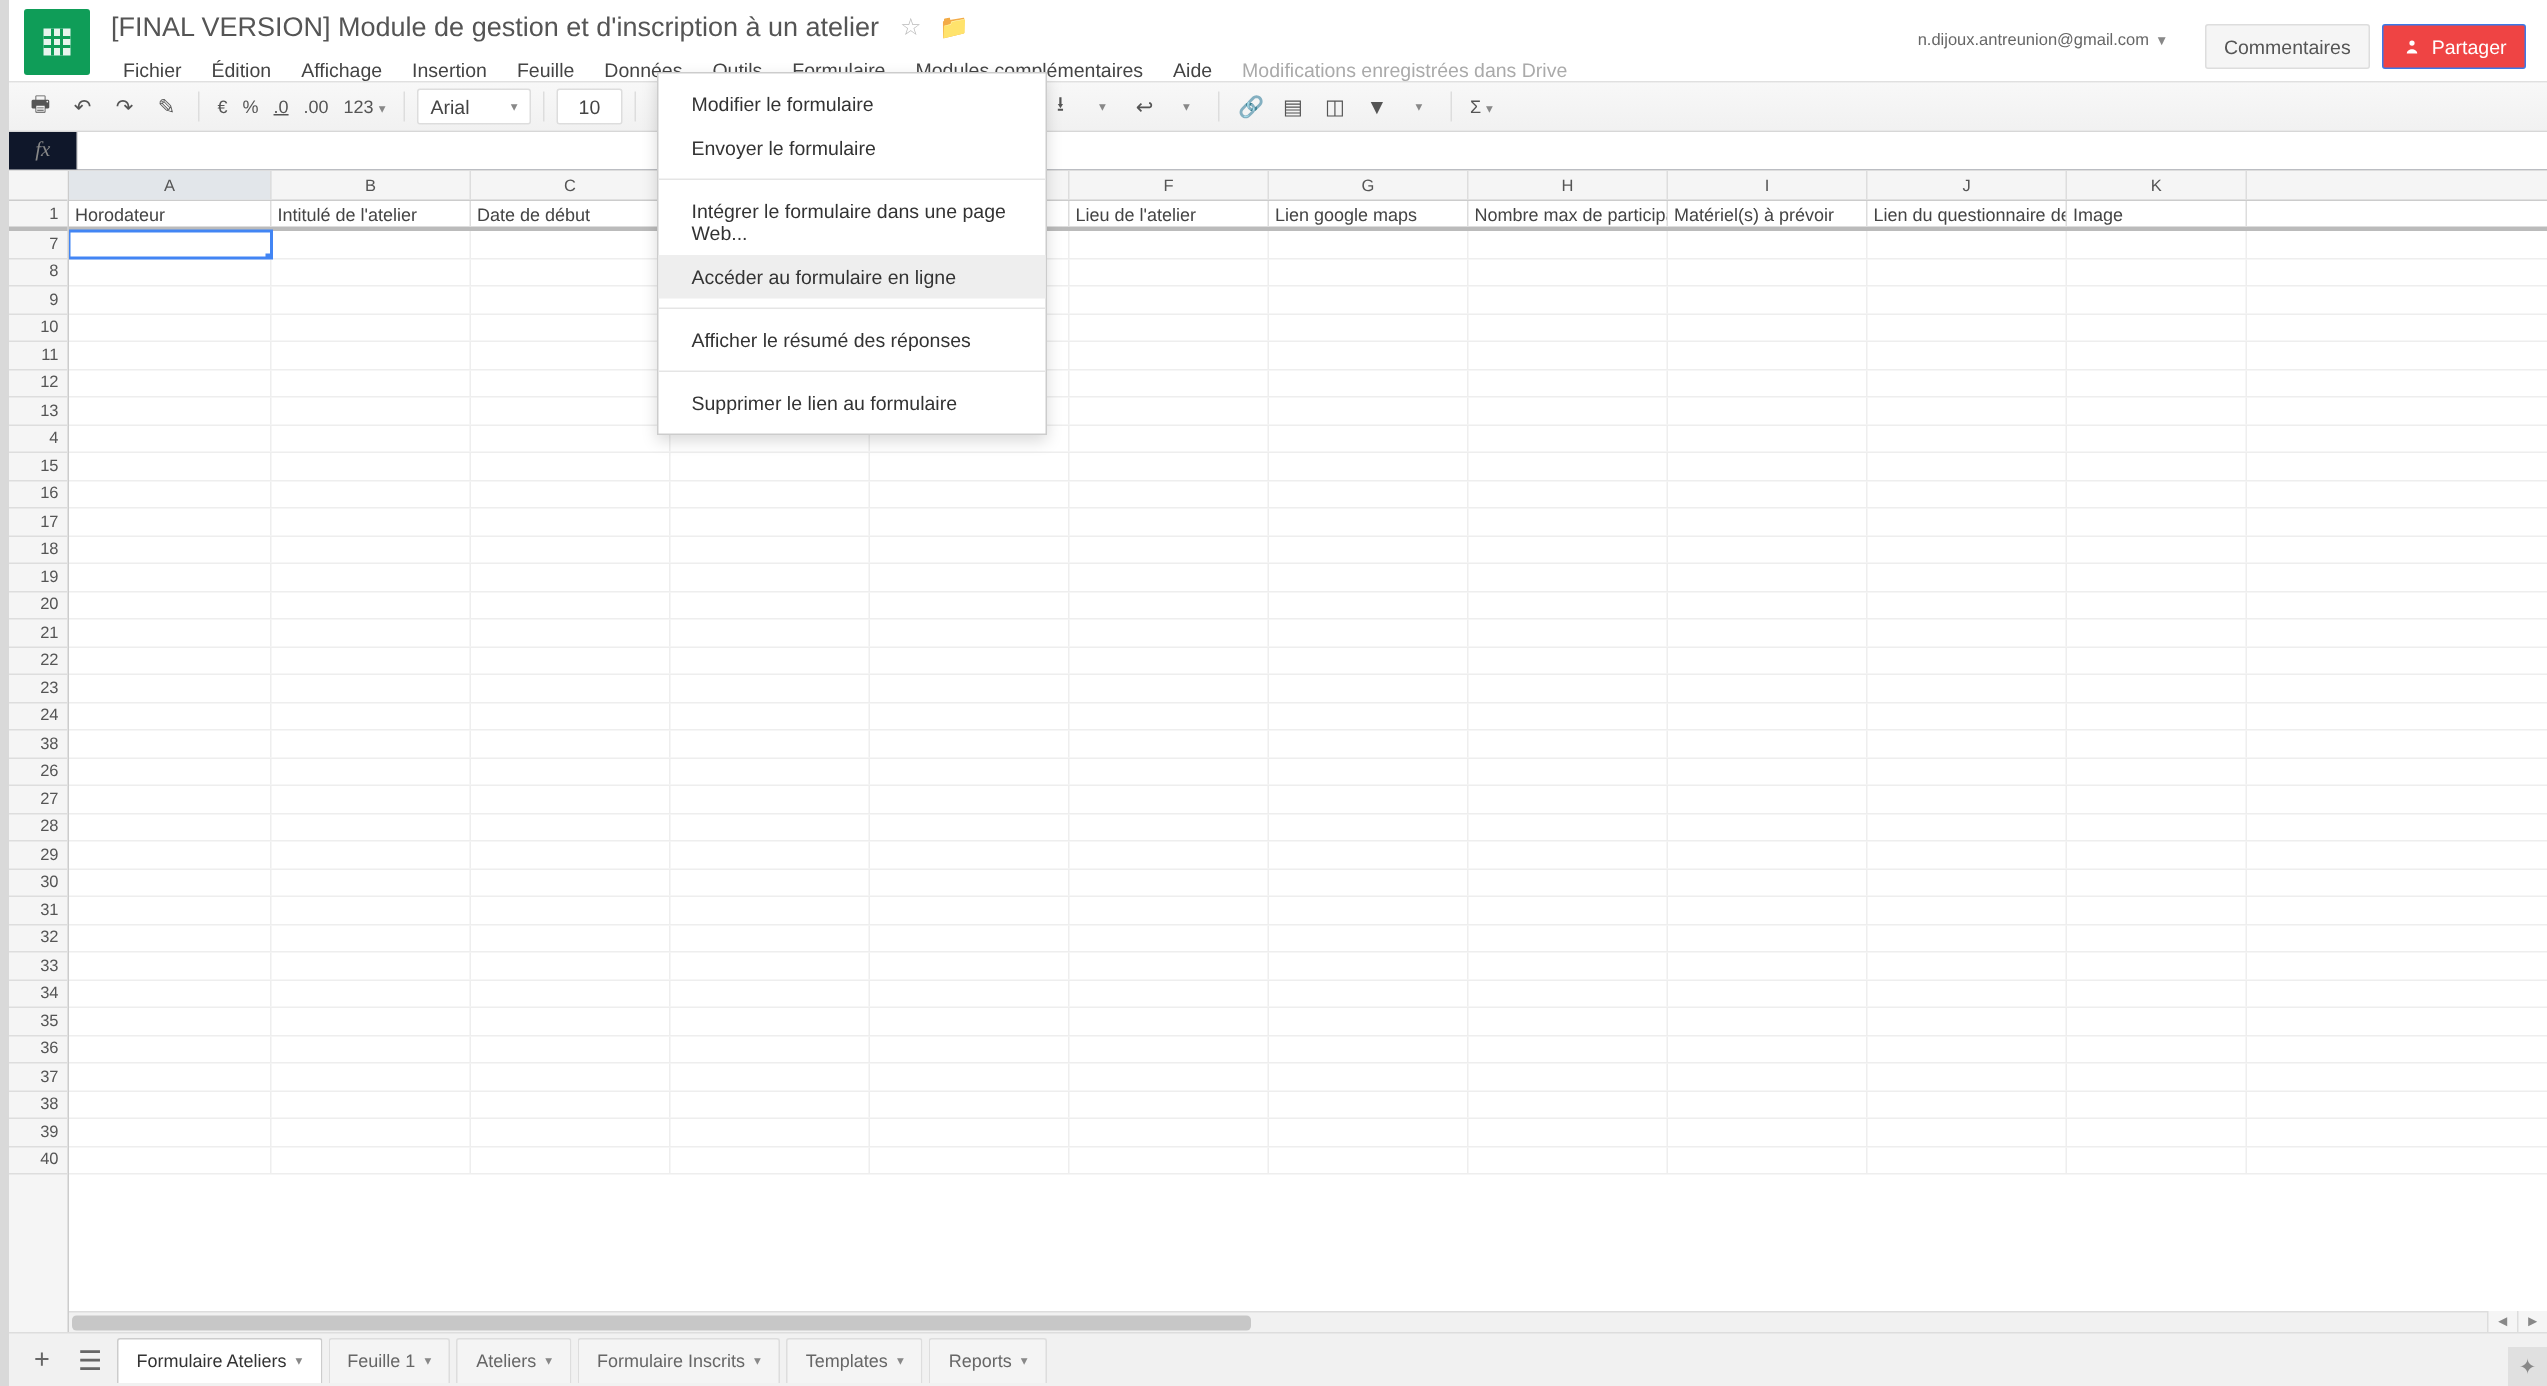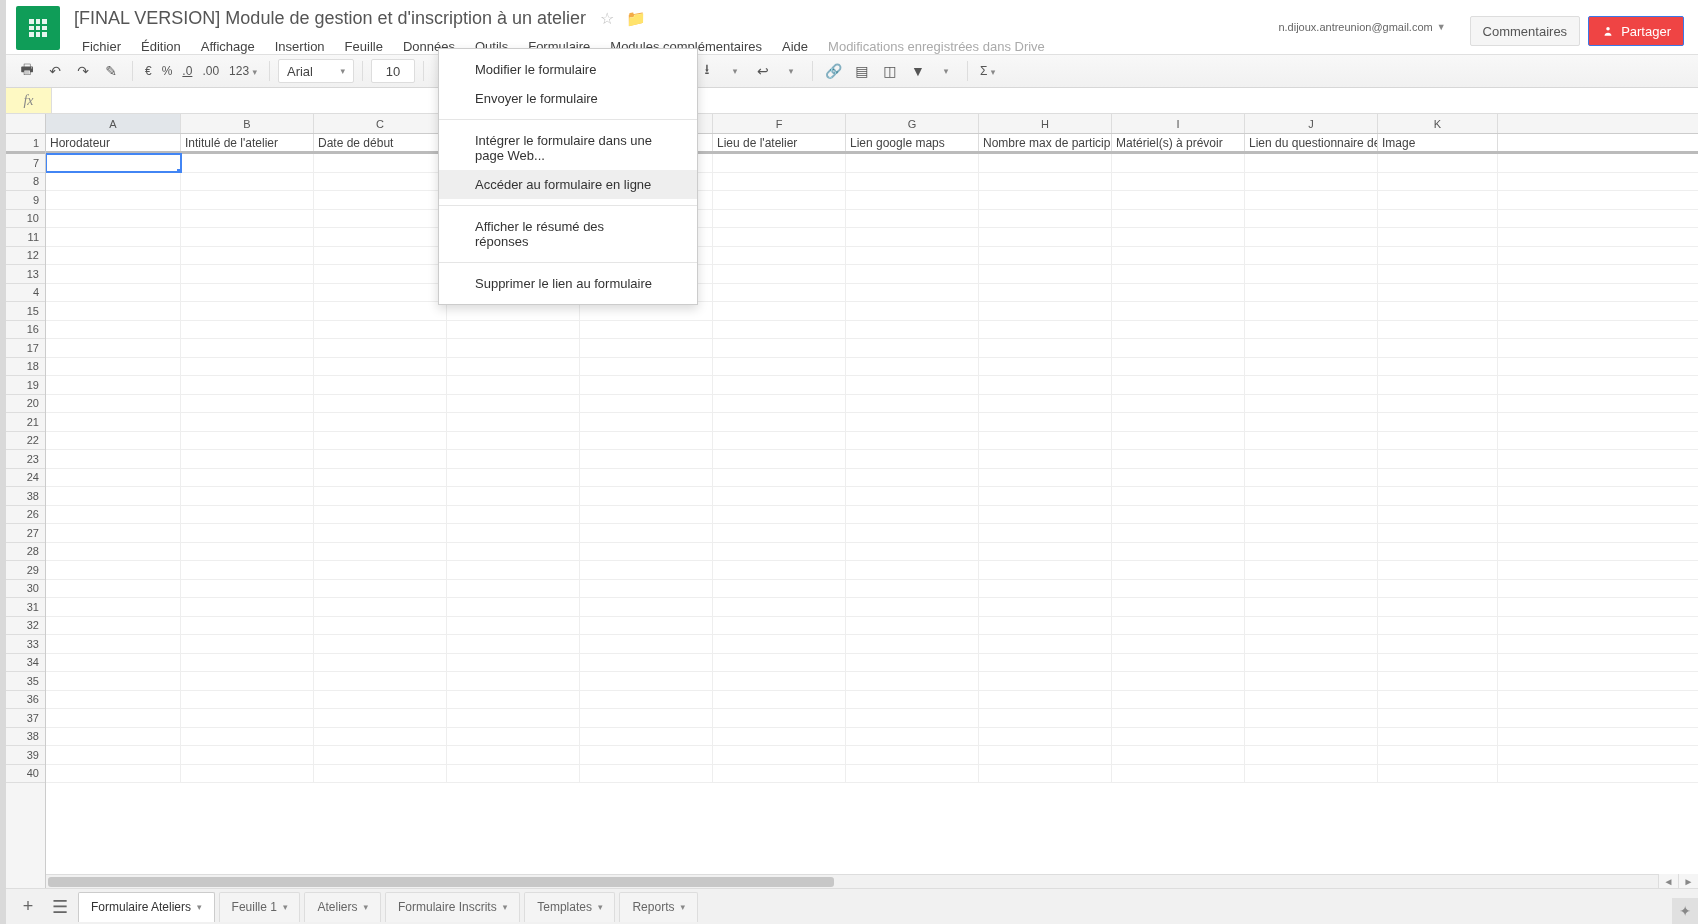--- a/index.html
+++ b/index.html
@@ -147,21 +147,21 @@
     height: 24px; width: 44px; border-radius: 2px;
     font-size: 13px; color: #444; cursor: pointer;
   }
   .tb-dropdown-arrow { font-size: 9px; color: #888; }
   
   .formula-bar {
     height: 26px;
     border-bottom: 1px solid #ddd;
     display: flex;
     align-items: center;
-    background: #fef9c3;
+    background: #0f172a;
   }
   .fx-label {
     width: 46px;
     text-align: center;
     color: #888;
     font-style: italic;
     font-family: serif;
     font-size: 14px;
     border-right: 1px solid #ddd;
     height: 100%;
@@ -310,21 +310,21 @@
     left: 432px;
     width: 260px;
     background: #fff;
     border: 1px solid rgba(0,0,0,0.2);
     box-shadow: 0 4px 10px rgba(0,0,0,0.15);
     z-index: 50;
     padding: 6px 0;
     font-size: 13px;
   }
   .dd-item {
-    padding: 7px 36px;
+    padding: 7px 22px;
     color: #333;
     cursor: pointer;
   }
   .dd-item.hover {
     background: #eee;
   }
   .dd-sep {
     height: 1px;
     background: #e5e5e5;
     margin: 6px 0;

